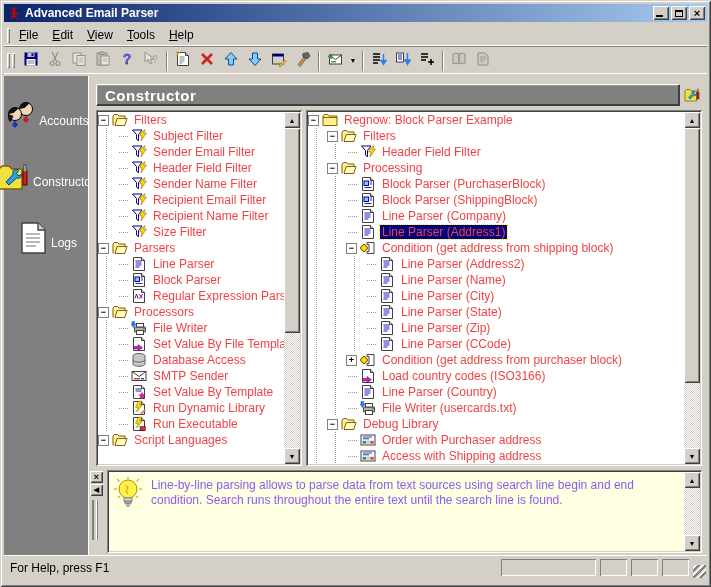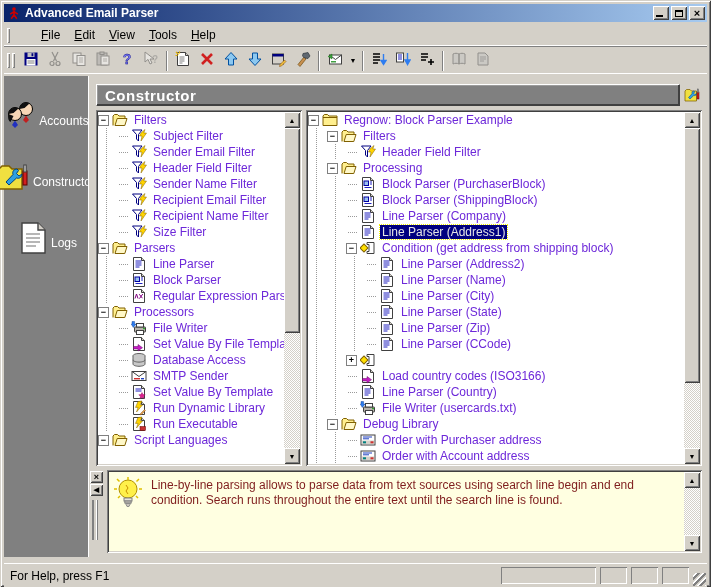--- a/index.html
+++ b/index.html
@@ -80,22 +80,22 @@
      background-image:repeating-linear-gradient(to bottom,#9a9a9a 0 1px,transparent 1px 2px);
      background-size:1px 100%; background-repeat:no-repeat; background-position:8px 0; }
   .tctrl { width:14px; flex:none; display:flex; align-items:center; }
   .tbox { width:11px; height:11px; background:#fff; border:1px solid #808080;
      display:flex; align-items:center; justify-content:center;
      font-size:9px; line-height:9px; font-weight:bold; color:#000; }
   .tstub { width:10px; height:1px; margin-left:2px;
      background-image:repeating-linear-gradient(to right,#9a9a9a 0 1px,transparent 1px 2px); }
   .ticon { width:17px; flex:none; margin-right:3px; }
   .ticon svg { width:16px; height:16px; vertical-align:middle; }
-  .tlabel { font-size:12px; color:#6d28d9; padding:0 2px; }
-  .trow.selected .tlabel { background:#000080; color:#e5e5e5; outline:1px dotted #f0f000;text-align:right; }
+  .tlabel { font-size:12px; color:#ef4444; padding:0 2px; }
+  .trow.selected .tlabel { background:#000080; color:#ef4444; outline:1px dotted #f0f000;text-align:right; }
 
   
   .vsb { position:absolute; top:2px; right:2px; bottom:2px; width:16px;
      background:#fff; background-image:conic-gradient(#fff 90deg,#D4D0C8 90deg 180deg,#fff 180deg 270deg,#D4D0C8 270deg);
      background-size:2px 2px; }
   .sb-btn { position:absolute; left:0; width:16px; height:16px; display:flex;
      align-items:center; justify-content:center; font-size:7px; color:#000; }
   .sb-up { top:0; } .sb-down { bottom:0; }
   .sb-thumb { position:absolute; left:0; width:16px; }
 
@@ -111,24 +111,24 @@
      background:transparent; }
   .mini-grip { border:none;
      background:repeating-linear-gradient(to right,#fff 0 1px,#808080 1px 2px,transparent 2px 4px); width:6px; }
   .help-panel { position:absolute; left:18px; right:0; top:0; height:83px; background:#FFFFE1;
      box-shadow: inset 1px 1px 0 #808080, inset -1px -1px 0 #fff,
                  inset 2px 2px 0 #404040, inset -2px -2px 0 #D4D0C8; }
   .help-inner { position:absolute; left:6px; top:6px; right:20px; bottom:4px;
      display:flex; align-items:flex-start; }
   .bulb { width:30px; height:34px; flex:none; margin-right:8px; }
   .bulb svg { width:30px; height:34px; }
-  .help-text { font-size:12px; color:#7f1d1d; line-height:15px; padding-top:2px; max-width:540px; }
+  .help-text { font-size:12px; color:#8b5cf6; line-height:15px; padding-top:2px; max-width:540px; }
 
   
-  .statusbar { position:absolute; left:4px; right:4px; bottom:0; height:24px;
+  .statusbar { position:absolute; left:4px; right:4px; bottom:8px; height:24px;
      border-top:1px solid #fff; background:#D4D0C8; }
   .status-text { position:absolute; left:6px; top:5px; font-size:12px; }
   .status-panels { position:absolute; right:18px; top:3px; display:flex; gap:4px; }
   .spanel { height:17px; box-shadow: inset 1px 1px 0 #808080, inset -1px -1px 0 #fff; }
   .spanel.wide { width:95px; }
   .spanel.small { width:27px; }
   .resize-grip { position:absolute; right:1px; bottom:1px; width:13px; height:13px;
      background:repeating-linear-gradient(135deg,transparent 0 2px,#fff 2px 3px,#808080 3px 5px); }
 </style>
 </head>
@@ -148,21 +148,21 @@
         </span>
       <span class="win-btn btn3d">
           <span class="glyph-max"></span>
         </span>
       <span class="win-btn btn3d">×</span>
     </span>
   </div>
 
   <div class="menubar">
     <span class="grip"></span>
-    <span id="menu-items" style="display:flex;margin-left:22px;">
+    <span id="menu-items" style="display:flex;">
         <span class="menu-item"><u>F</u>ile</span>
         <span class="menu-item"><u>E</u>dit</span>
         <span class="menu-item"><u>V</u>iew</span>
         <span class="menu-item"><u>T</u>ools</span>
         <span class="menu-item"><u>H</u>elp</span>
       </span>
   </div>
   <div class="menusep"></div>
 
   <div class="toolbar">
@@ -791,20 +791,21 @@
           <div class="trow">
             <span class="tguide"></span>
             <span class="tguide"></span>
             <span class="tctrl">
               <span class="tbox">+</span>
             </span>
             <span class="ticon"><svg viewBox="0 0 16 16" xmlns="http://www.w3.org/2000/svg">
                 <path d="M7 2.5h7v11H7v-2h2v-7H7z" fill="#fff" stroke="#404040"></path>
                 <rect x="1.2" y="5.2" width="5.6" height="5.6" transform="rotate(45 4 8)" fill="#FFE000" stroke="#806000"></rect>
               </svg></span>
+            <span class="tlabel">Condition (get address from purchaser block)</span>
           </div>
           <div class="trow">
             <span class="tguide"></span>
             <span class="tguide"></span>
             <span class="tctrl">
               <span class="tstub"></span>
             </span>
             <span class="ticon"><svg viewBox="0 0 16 16" xmlns="http://www.w3.org/2000/svg">
                 <path d="M2.5 1.5h8l3 3v10h-11z" fill="#fff" stroke="#404040"></path>
                 <path d="M10.5 1.5v3h3" fill="#D4D0C8" stroke="#404040"></path>
@@ -872,21 +873,21 @@
             <span class="tctrl">
               <span class="tstub"></span>
             </span>
             <span class="ticon"><svg viewBox="0 0 16 16" xmlns="http://www.w3.org/2000/svg">
                 <rect x="1" y="3" width="14" height="10" fill="#fff" stroke="#404040"></rect>
                 <rect x="2" y="8.5" width="12" height="3.5" fill="#D4D0C8"></rect>
                 <rect x="3" y="9.3" width="3" height="2" fill="#008080"></rect>
                 <rect x="10.5" y="9.3" width="3" height="2" fill="#D03030"></rect>
                 <path d="M3 5h9M3 6.8h6" stroke="#2040C0"></path>
               </svg></span>
-            <span class="tlabel">Order with Account address</span>
+            <span class="tlabel">Access with Shipping address</span>
           </div>
         </div>
       <div class="vsb">
         <div class="sb-btn btn3d sb-up">▲</div>
         <div class="sb-thumb btn3d" style="top:16px; height:255px;"></div>
         <div class="sb-btn btn3d sb-down">▼</div>
       </div>
     </div>
 
     <div class="help-area">

